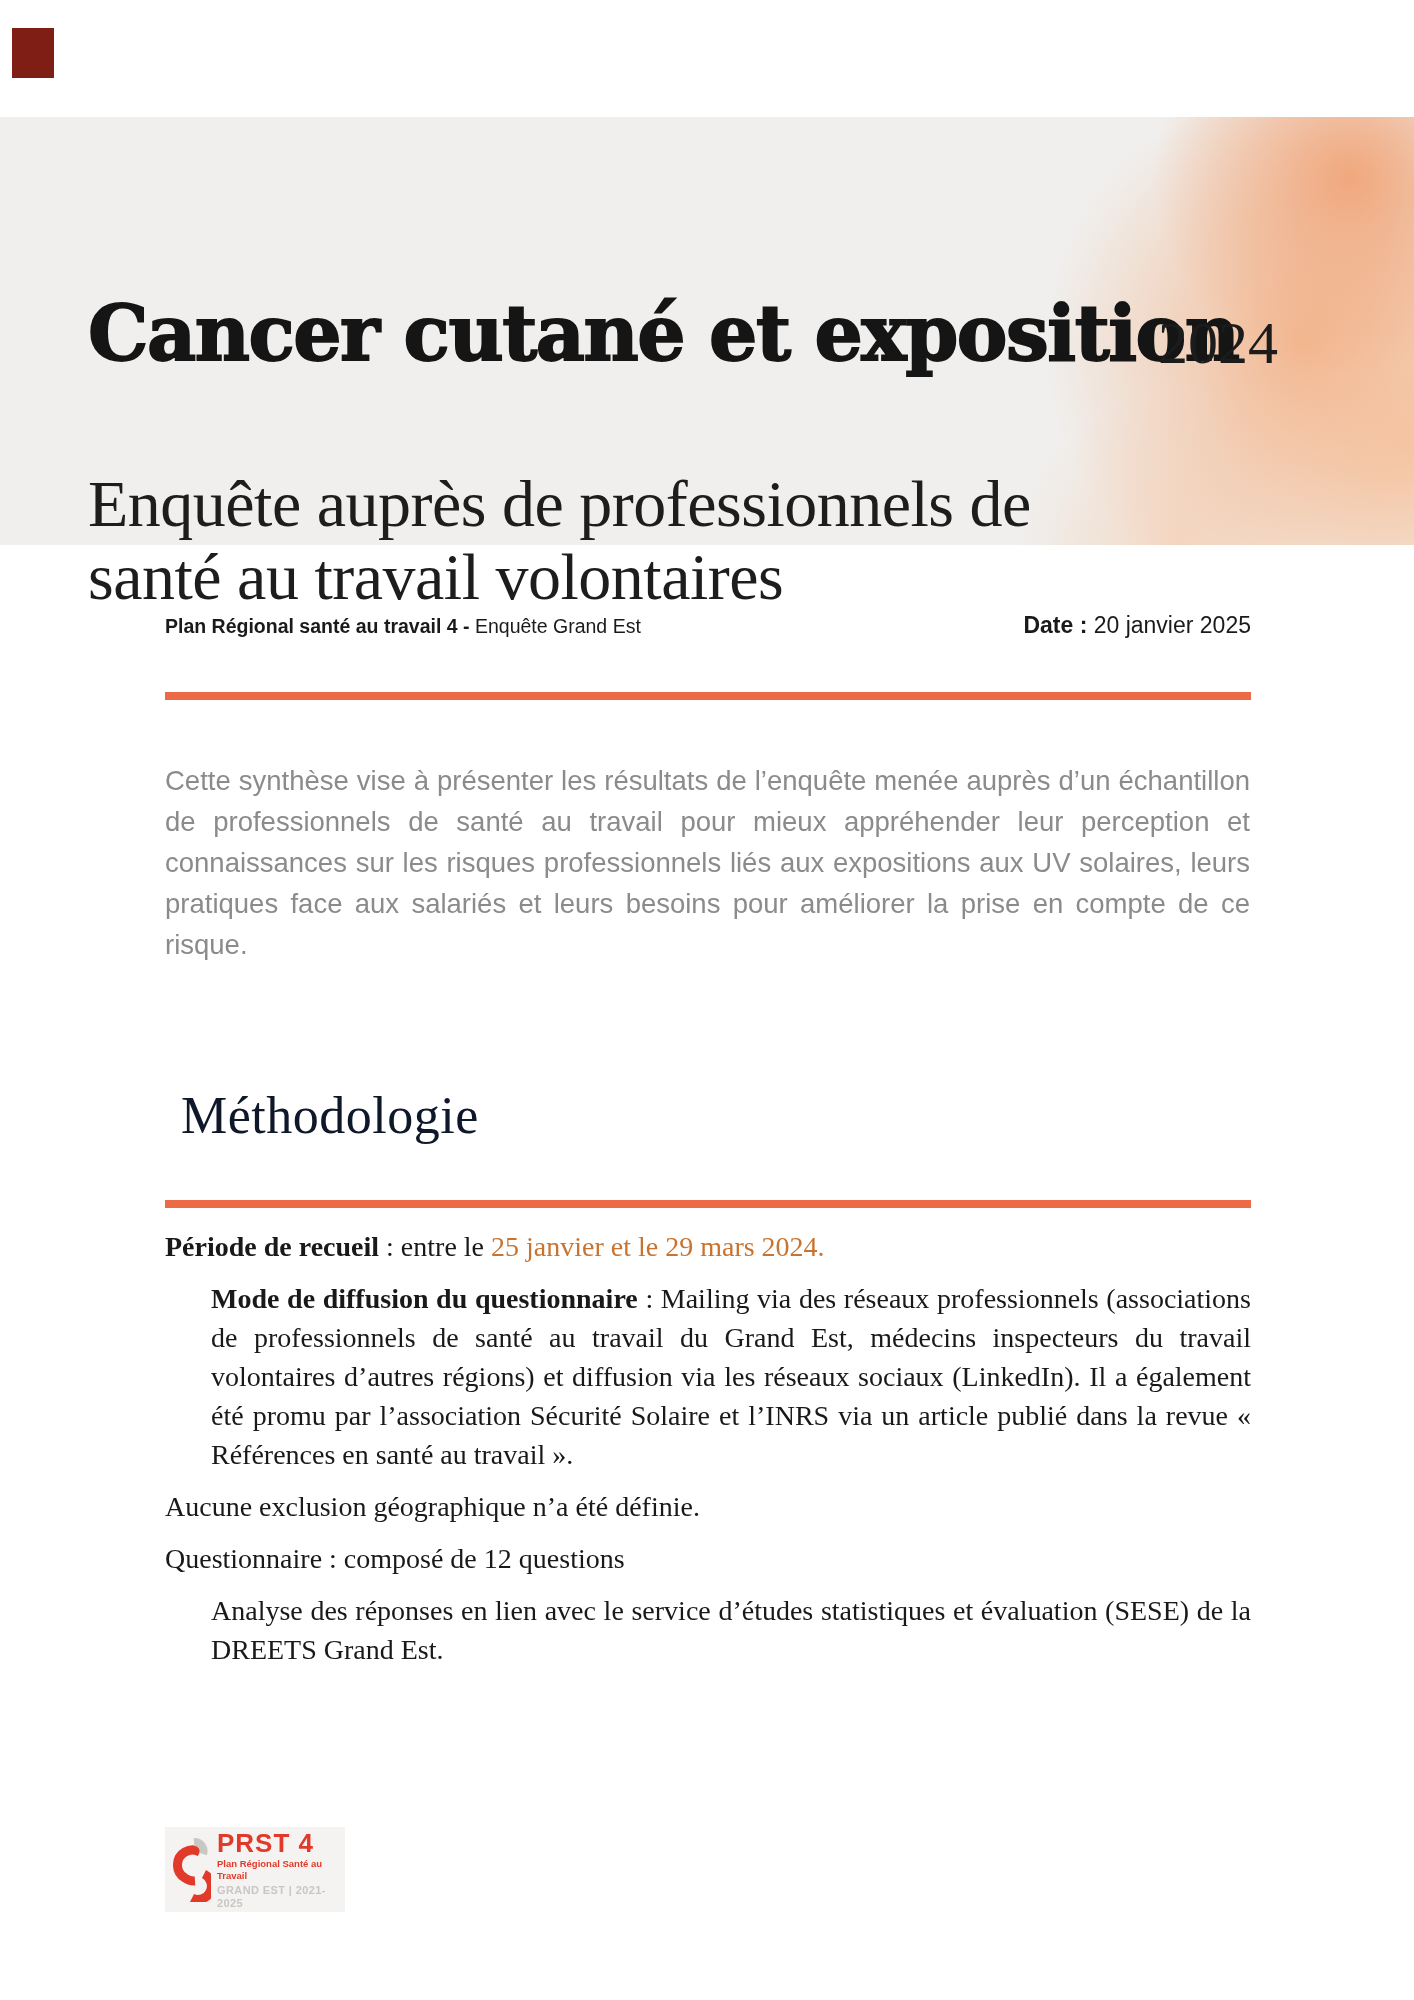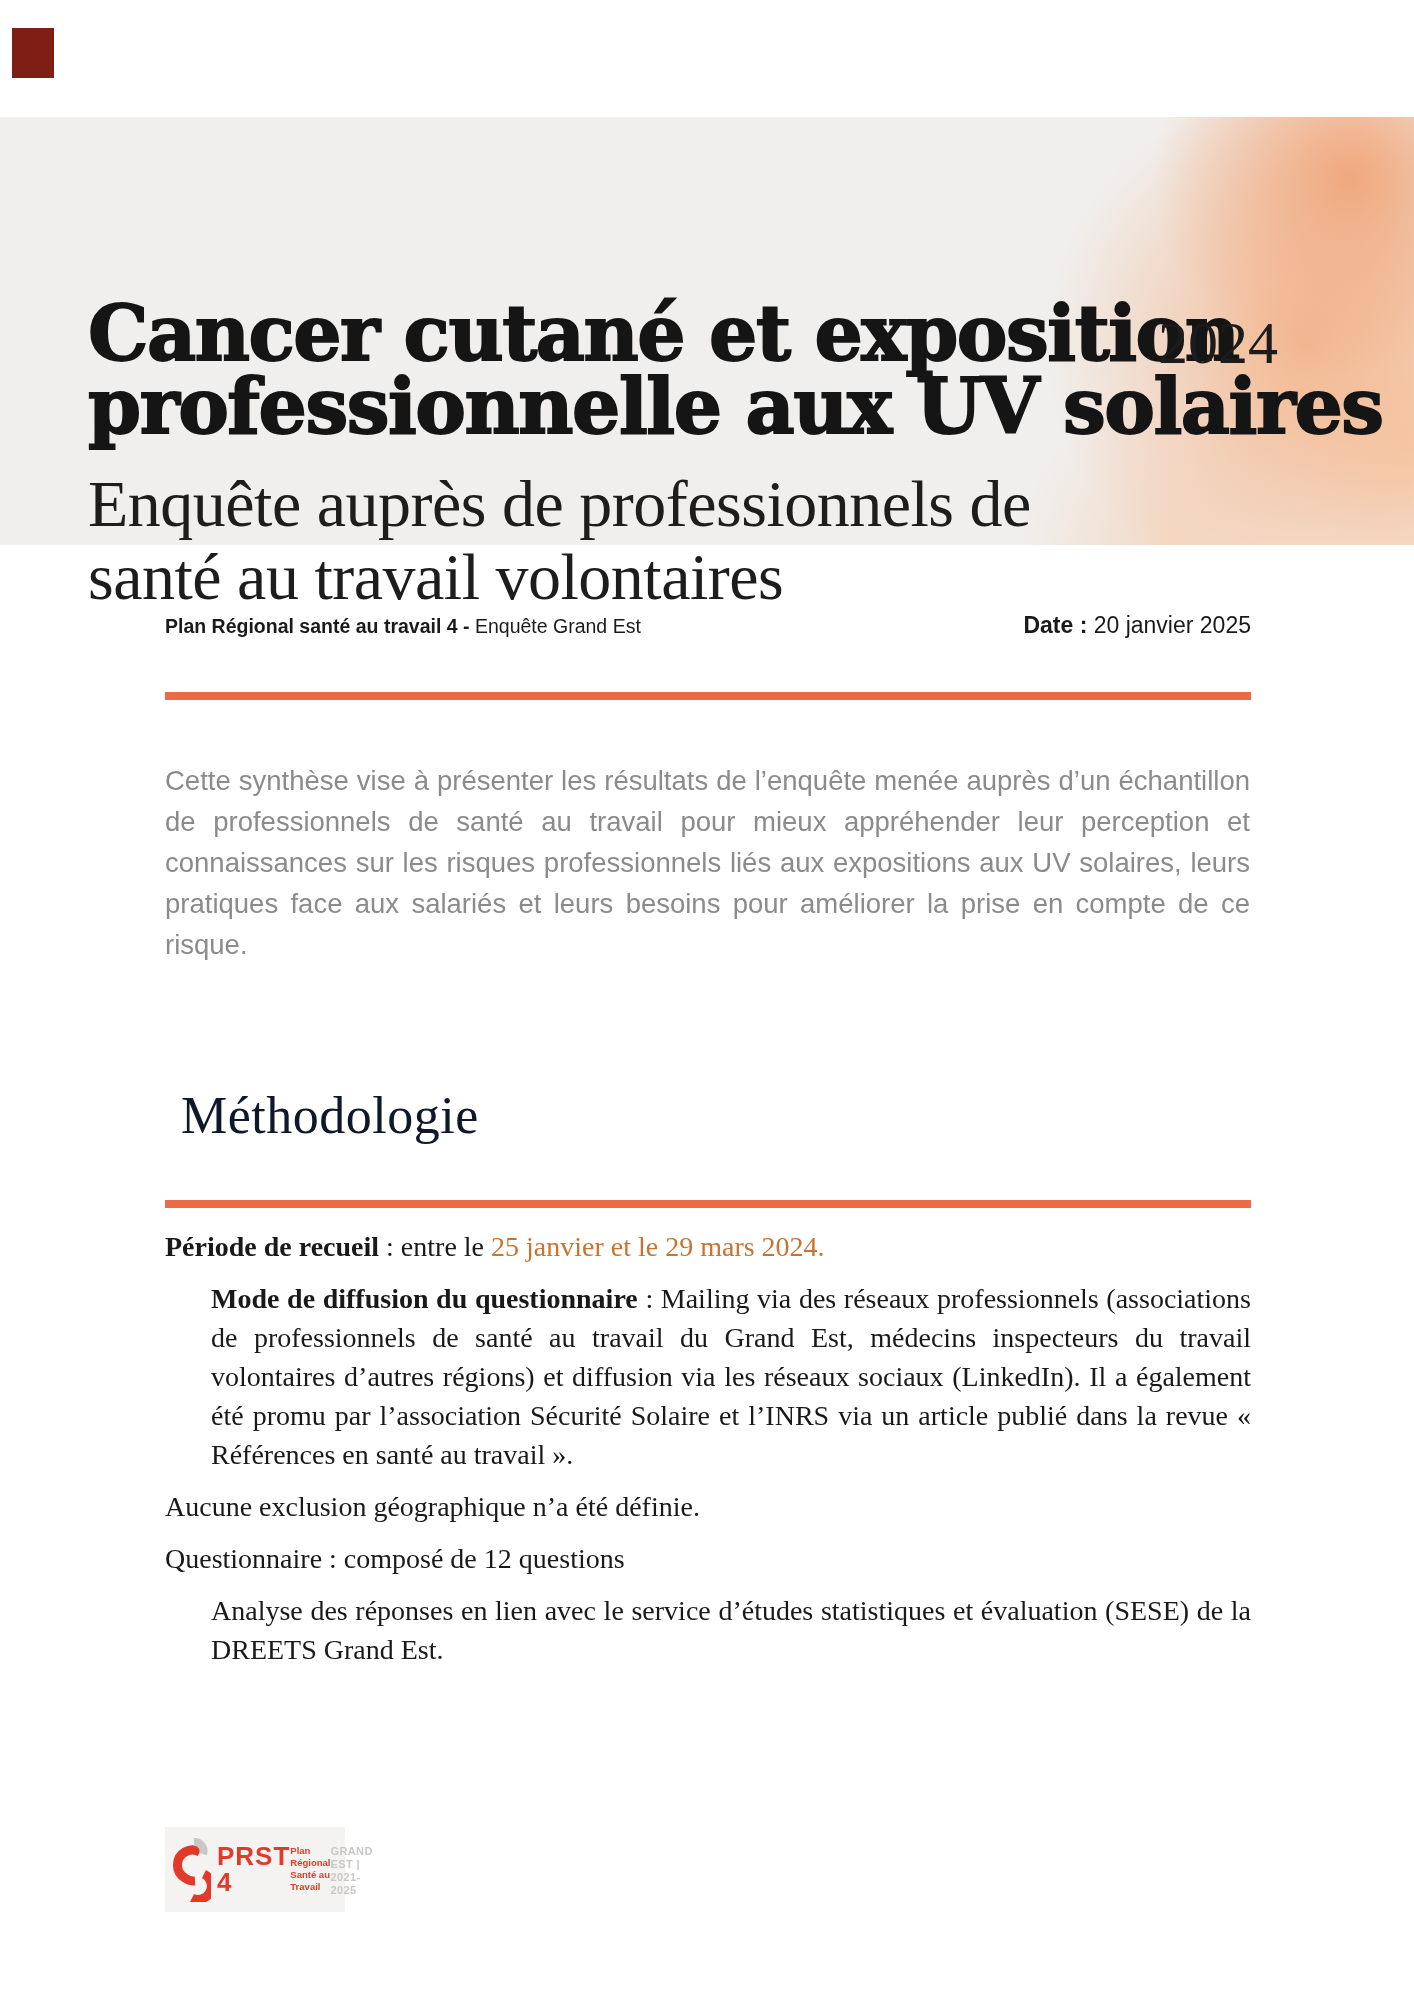--- a/index.html
+++ b/index.html
@@ -74,34 +74,34 @@
   .body-block p.justify{text-align:justify;margin-left:46px;}
   .body-block b{font-weight:700;}
   .hl{color:#c8732f;}
 
   
   .logo-box{
     position:absolute;left:165px;top:1827px;width:180px;height:85px;
     background:#f4f3f1;display:flex;align-items:center;padding:0;
   }
   .logo-glyph{margin-left:8px;flex:0 0 auto;}
-  .logo-text{margin-left:6px;display:flex;flex-direction:row;justify-content:center;}
+  .logo-text{margin-left:6px;display:flex;flex-direction:column;justify-content:center;}
   .logo-name{font-size:26px;font-weight:800;color:#e23a2a;letter-spacing:1px;line-height:26px;font-family:"Liberation Sans",sans-serif;}
   .logo-tagline{font-size:9.5px;font-weight:700;color:#e23a2a;line-height:12px;margin-top:2px;}
   .logo-region{font-size:11px;font-weight:700;color:#c9c7c4;letter-spacing:0.4px;line-height:13px;margin-top:2px;}
 </style>
 </head>
 <body>
 
 <div class="page">
 
   <div class="corner-mark"></div>
 
   <header class="hero">
-    <h1 class="hero-title"><span>Cancer cutané et exposition</span><br><span>professionnelle aux UV solaires</span></h1>
+    <h1 class="hero-title"><span>Cancer cutané et exposition</span><br></h1>
     <div class="hero-year">2024</div>
     <h2 class="hero-subtitle"><span>Enquête auprès de professionnels de</span><br><span>santé au travail volontaires</span></h2>
   </header>
 
   <div class="meta-row">
     <div class="program"><b>Plan Régional santé au travail 4 -</b> <span>Enquête Grand Est</span></div>
     <div class="date"><b>Date :</b> <span>20 janvier 2025</span></div>
   </div>
 
   <div class="rule rule-top"></div>

